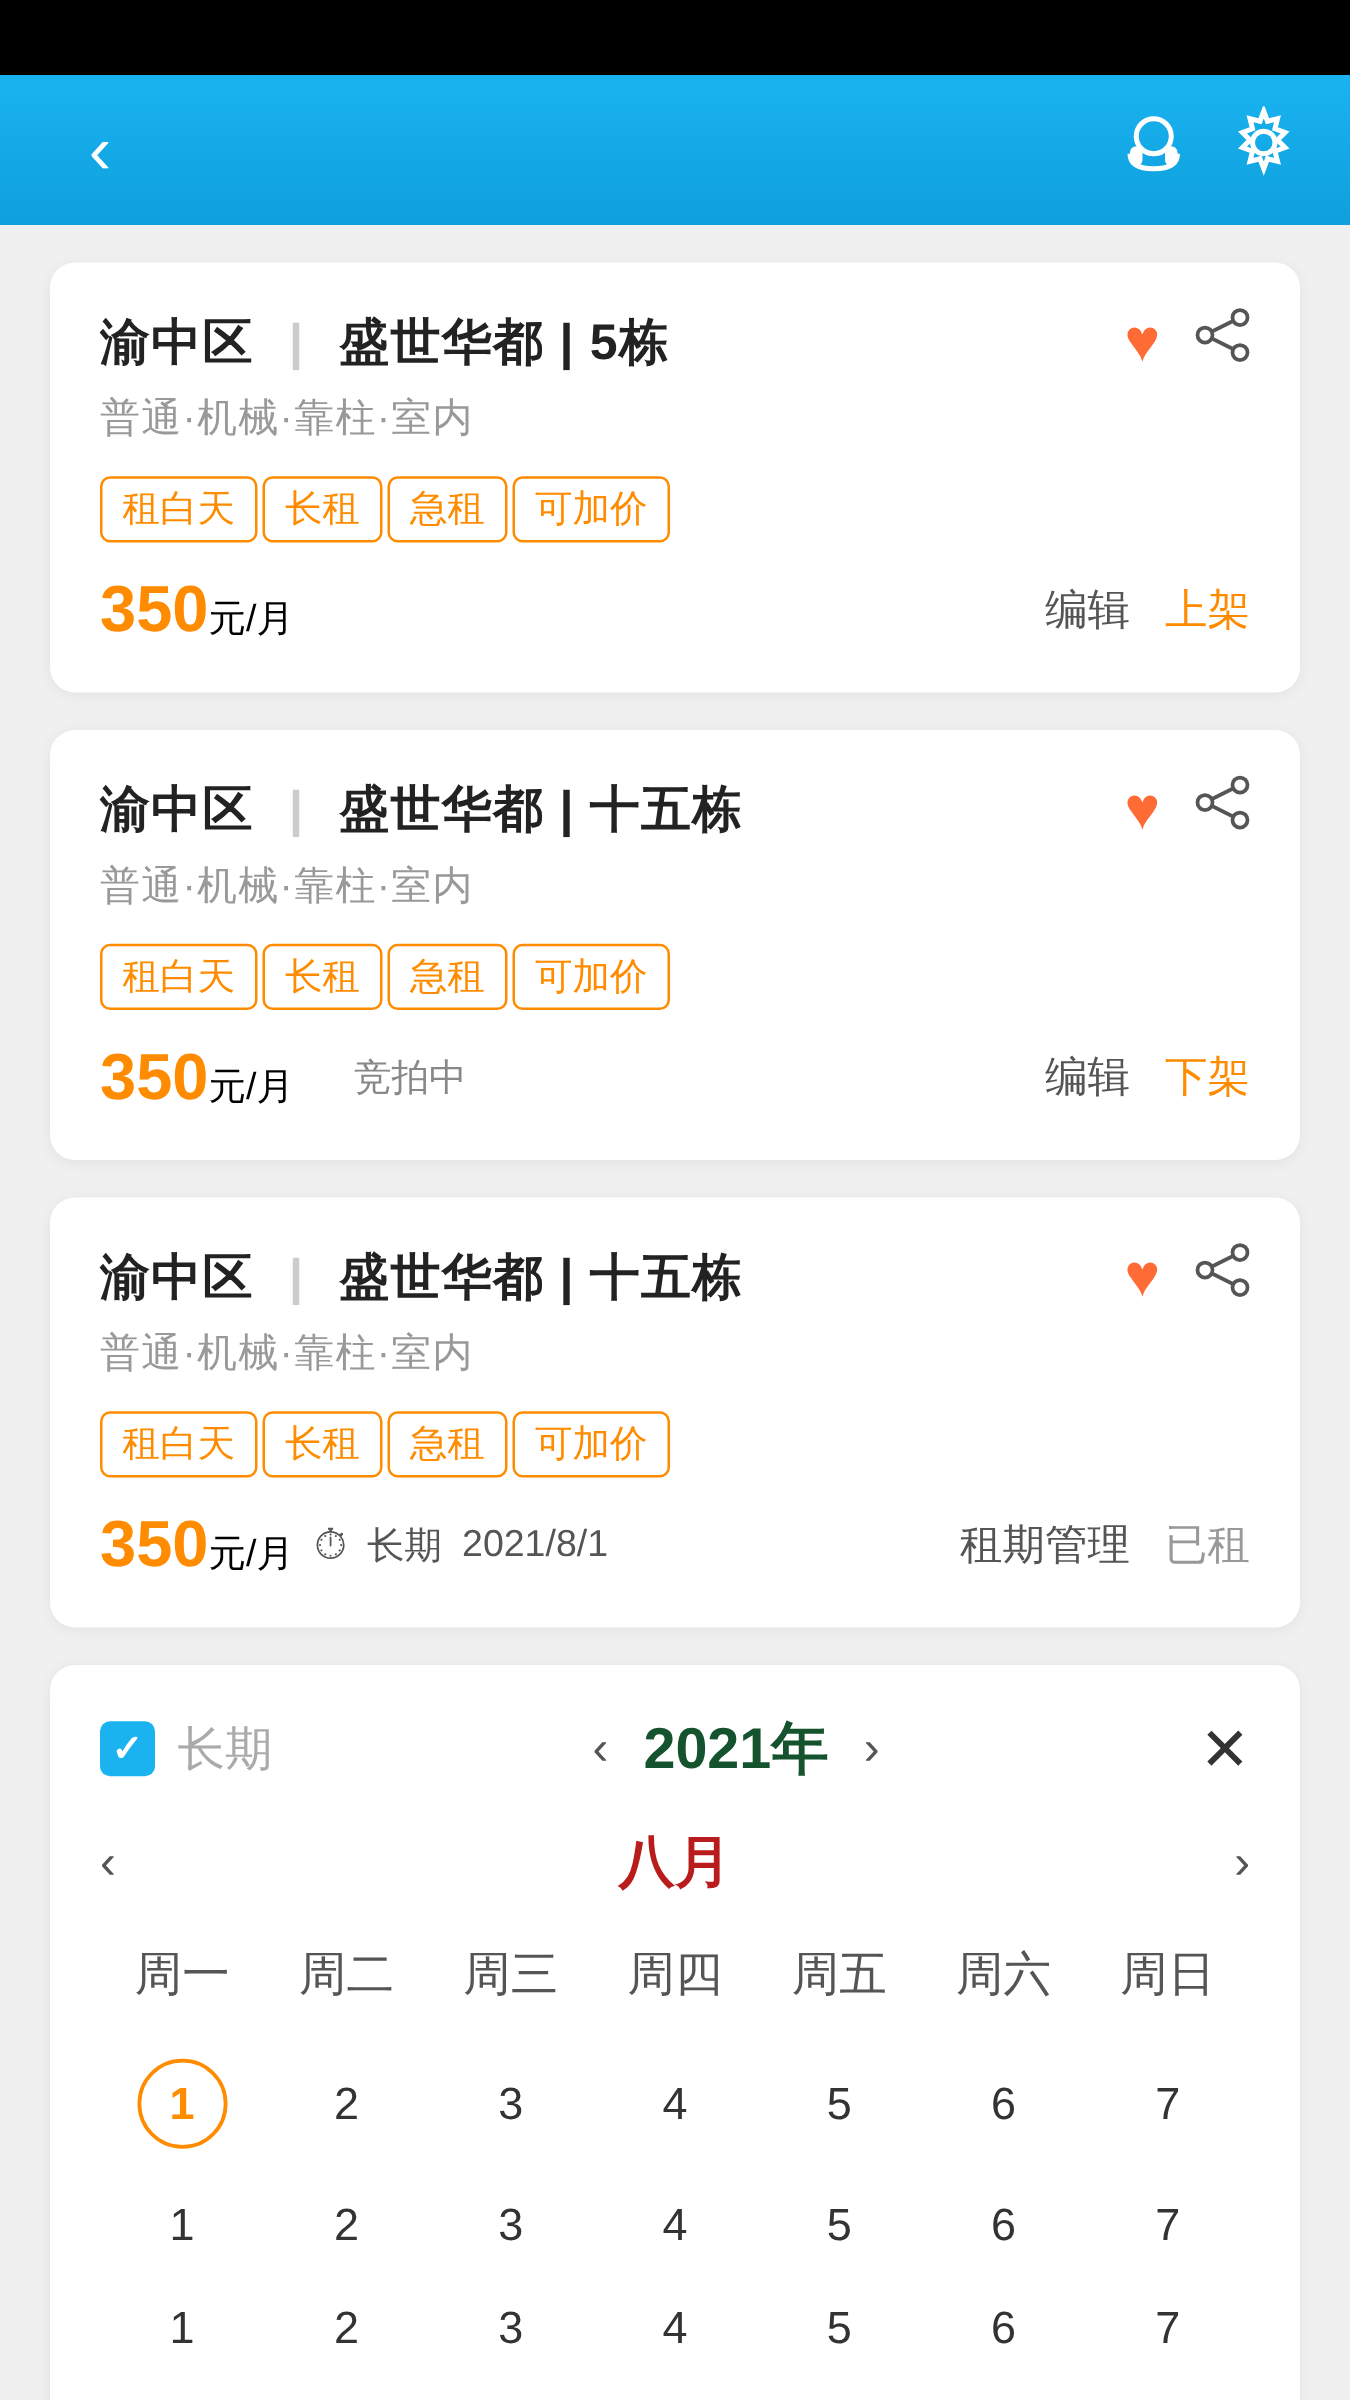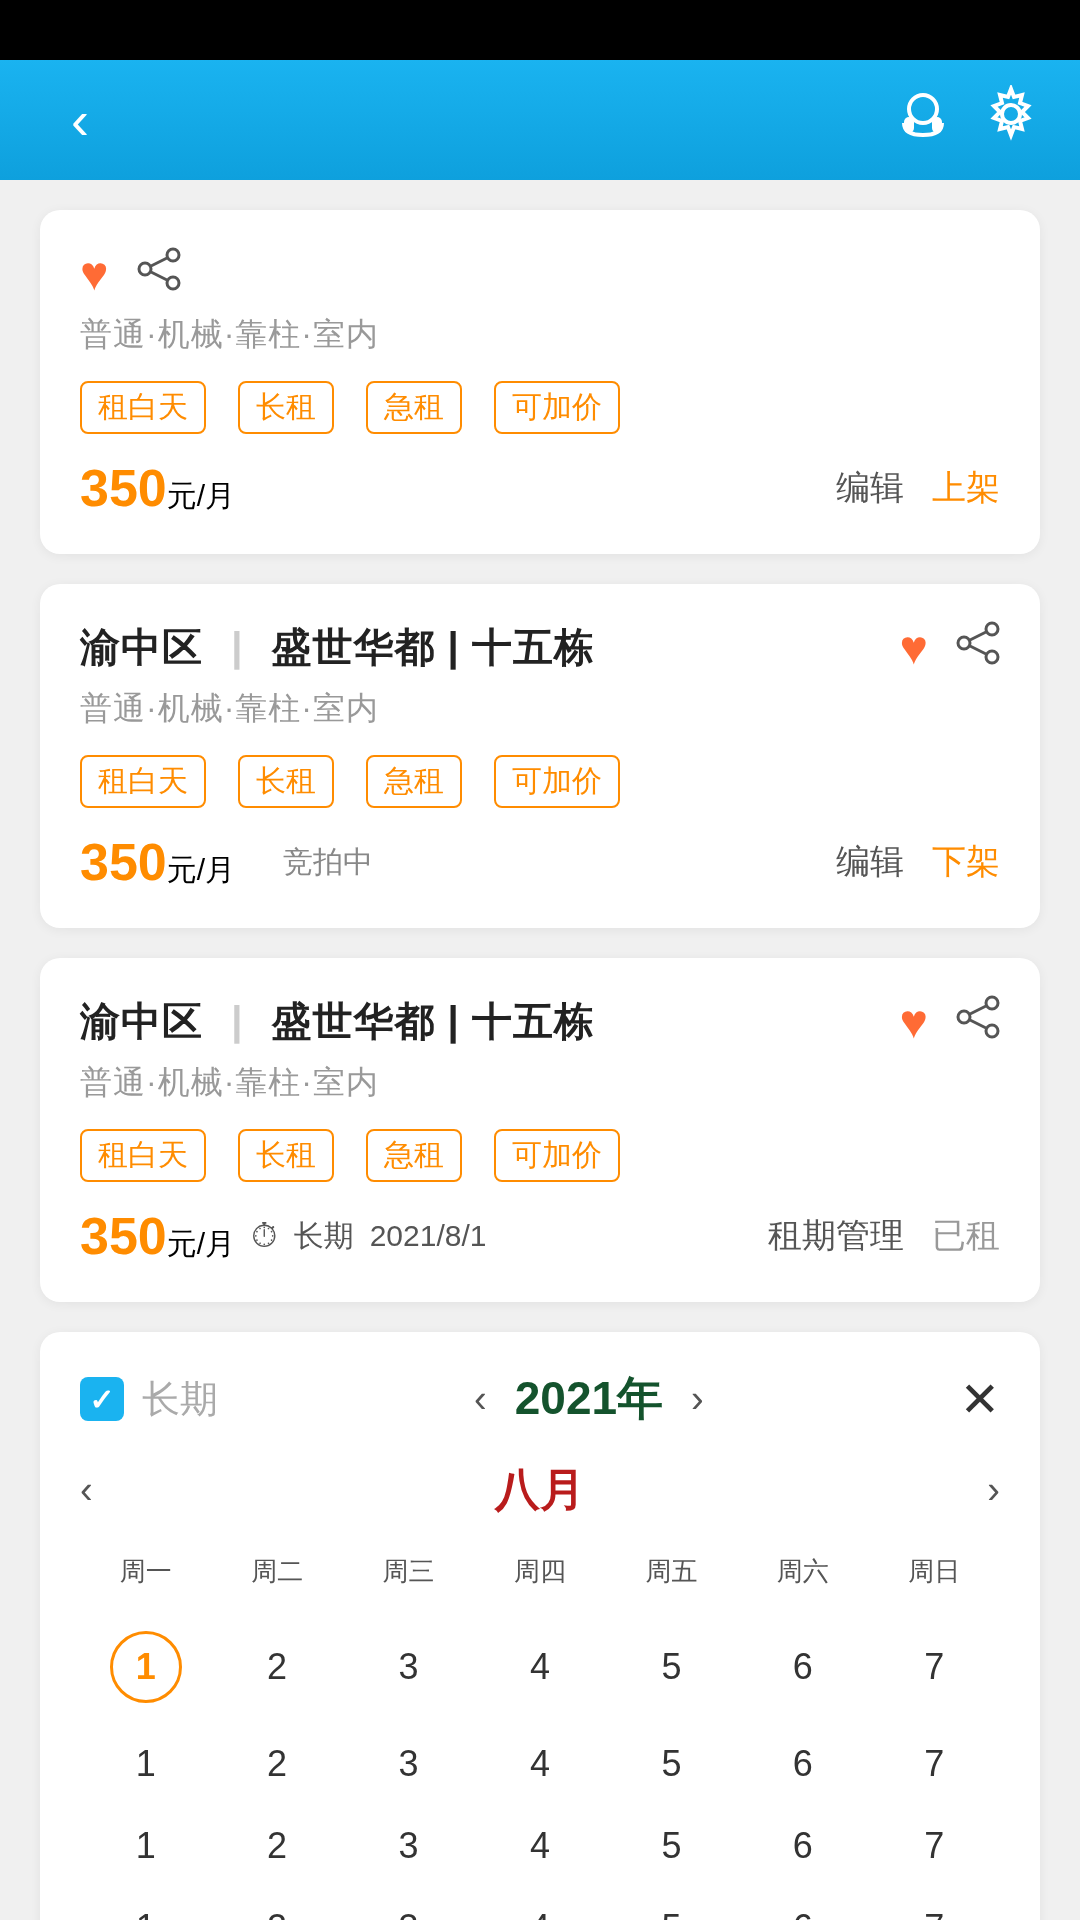--- a/index.html
+++ b/index.html
@@ -86,21 +86,21 @@
       font-size: 44px;
     }
     .card-subtitle {
       color: #999;
       font-size: 32px;
       margin-top: 12px;
       letter-spacing: 1px;
     }
     .tags {
       display: flex;
-      gap: 32px;
+      gap: 4px;
       margin-top: 24px;
       flex-wrap: wrap;
     }
     .tag {
       color: #ff8c00;
       font-size: 30px;
       border: 2px solid #ff8c00;
       border-radius: 8px;
       padding: 4px 16px;
     }
@@ -227,21 +227,21 @@
       font-weight: 600;
       color: #b91c1c;
     }
     .weekdays {
       display: grid;
       grid-template-columns: repeat(7, 1fr);
       text-align: center;
       margin-bottom: 16px;
     }
     .weekday {
-      font-size: 26px;
+      font-size: 38px;
       color: #555;
       padding: 10px 0;
     }
     .cal-grid {
       display: grid;
       grid-template-columns: repeat(7, 1fr);
       text-align: center;
       row-gap: 8px;
     }
     .cal-day {
@@ -284,20 +284,27 @@
         <path d="M29 4 L32 12 L40 10 L38 18 L46 21 L40 27 L46 33 L38 36 L40 44 L32 42 L29 50 L26 42 L18 44 L20 36 L12 33 L18 27 L12 21 L20 18 L18 10 L26 12 Z" stroke="white" stroke-width="4" fill="none"></path>
       </svg>
     </div>
   </div>
 </div>
 
 <div class="content">
 
   <div class="card">
     <div class="card-header-row">
+      <div class="card-title">
+        <span>渝中区</span>
+        <span class="divider-row"> | </span>
+        <span>盛世华都</span>
+        <span> | </span>
+        <span>5栋</span>
+      </div>
       <div class="card-icons">
         <span class="heart-icon">♥</span>
         <span class="share-icon">
           <svg width="44" height="44" viewBox="0 0 44 44" fill="none">
             <circle cx="36" cy="8" r="6" stroke="#555" stroke-width="3" fill="none"></circle>
             <circle cx="8" cy="22" r="6" stroke="#555" stroke-width="3" fill="none"></circle>
             <circle cx="36" cy="36" r="6" stroke="#555" stroke-width="3" fill="none"></circle>
             <line x1="14" y1="19" x2="30" y2="11" stroke="#555" stroke-width="3"></line>
             <line x1="14" y1="25" x2="30" y2="33" stroke="#555" stroke-width="3"></line>
           </svg>

